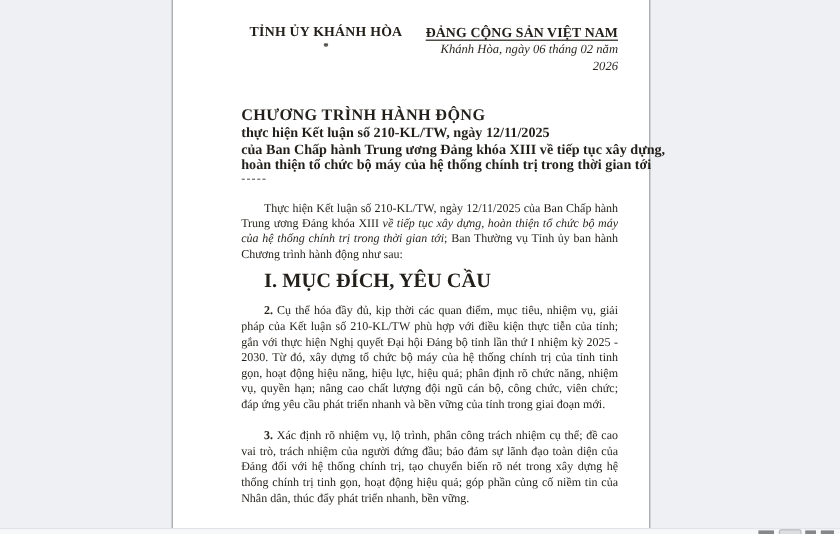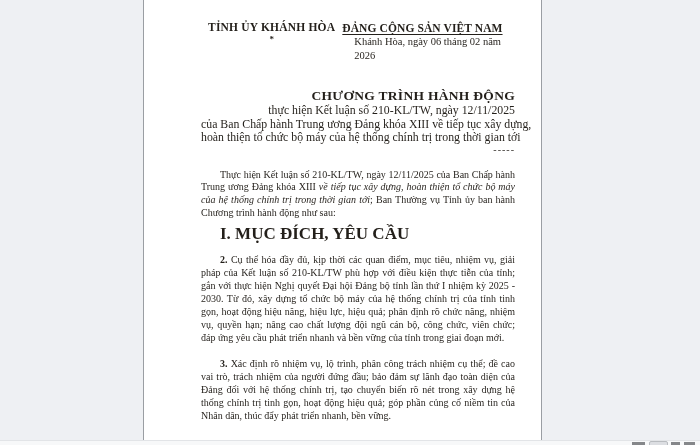--- a/index.html
+++ b/index.html
@@ -18,34 +18,34 @@
     border-left: 1px solid #9a9ea3;
     border-right: 1px solid #9a9ea3;
     color: #231f1a;
     box-sizing: border-box;
   }
   .content { padding: 21px 26px 0 57px; }
 
   
   .hdr { display: flex; }
   .hdr-left { width: 45%; text-align: center; }
-  .hdr-right { flex: 1; text-align: left; }
+  .hdr-right { flex: 1; text-align: right; }
   .org-name { font-weight: bold; font-size: 11.5px; line-height: 13px; letter-spacing: 0.2px; }
   .star-sep { font-size: 9px; line-height: 11px; font-weight: bold; }
   .doc-number { font-size: 11px; line-height: 14px; }
   .national-motto {
     font-weight: bold; font-size: 11.5px; line-height: 14px;
     text-decoration: underline; text-underline-offset: 2px; letter-spacing: 0.1px;
   }
-  .dateline { font-size: 10.5px; line-height: 14px; margin-left: 12px; }
+  .dateline { font-style: italic; font-size: 10.5px; line-height: 14px; margin-left: 12px; }
 
   
-  .title-block { text-align: right; margin-top: 25px; }
+  .title-block { text-align: left; margin-top: 25px; }
   .title-main { font-weight: bold; font-size: 13.5px; line-height: 16px; letter-spacing: 0.3px; }
-  .title-sub  { font-weight: normal; font-size: 11.8px; line-height: 13.5px; white-space: nowrap; }
+  .title-sub  { font-weight: bold; font-size: 11.8px; line-height: 13.5px; white-space: nowrap; }
   .title-dash { font-size: 10px; line-height: 10px; letter-spacing: 1px; color: #3a3631; }
 
   
   .body-text { margin-top: 9px; }
   .para {
     margin: 14px 0 7px 0;
     text-indent: 19px;
     text-align: justify;
     font-size: 10px;
     line-height: 12.9px;

